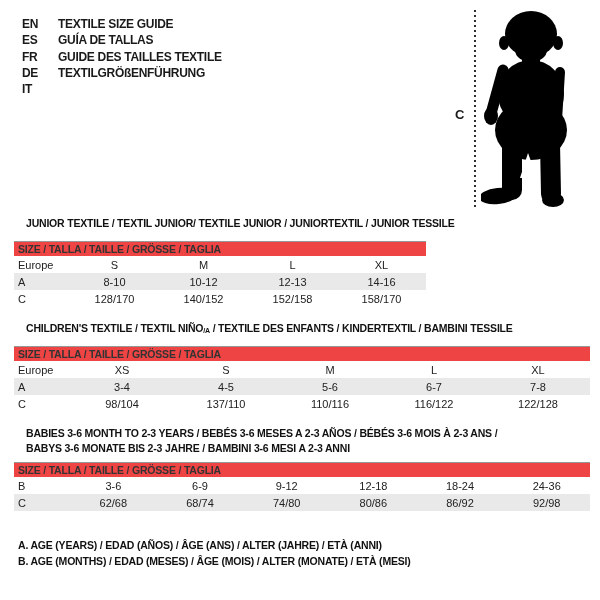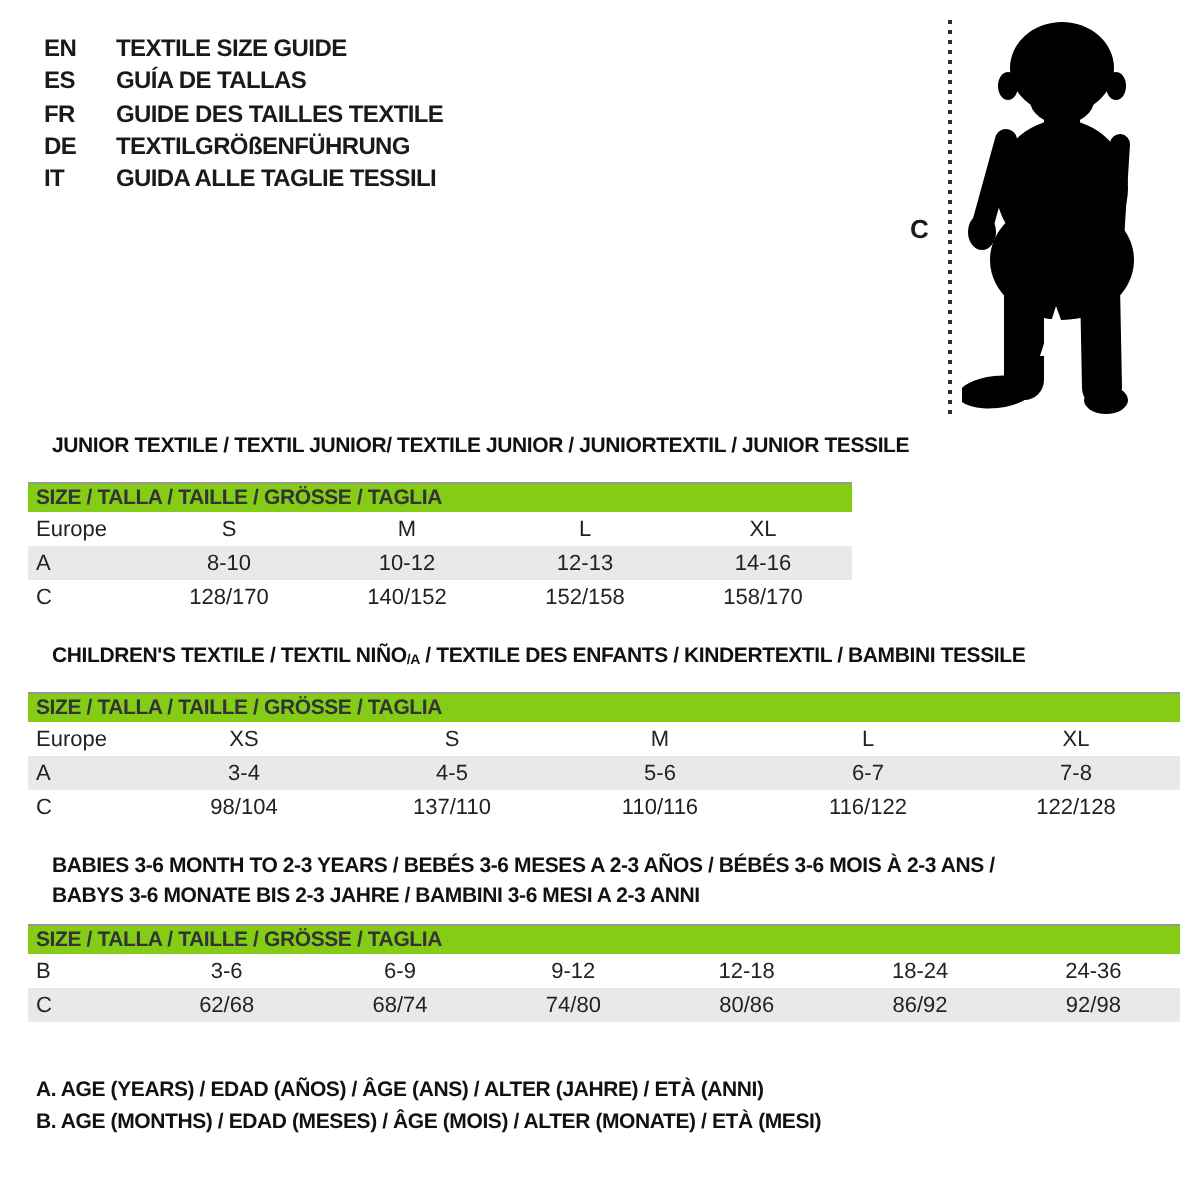--- a/index.html
+++ b/index.html
@@ -28,21 +28,21 @@
   
   .section-title{
     margin:0 0 0 12px;font-weight:bold;font-size:10.5px;letter-spacing:-.2px;
     white-space:nowrap;color:#111;
   }
   .section-title sub{font-size:7px;vertical-align:-1px;}
   .two-line .section-title{white-space:normal;line-height:14.5px;width:500px;}
 
   .size-table{margin-top:12px;width:100%;}
   .table-head{
-    height:15px;line-height:15px;background:#84cc16;border-top:1px solid #979797;
+    height:15px;line-height:15px;background:#ef4444;border-top:1px solid #979797;
     box-sizing:border-box;font-weight:bold;font-size:10.5px;color:#333;
     padding-left:4px;letter-spacing:-.2px;
   }
   .trow{display:flex;align-items:center;height:17px;font-size:11px;color:#222;}
   .trow.alt{background:#e9e9e9;}
   .tlabel{width:56px;padding-left:4px;box-sizing:border-box;}
   .tcell{flex:1 1 0;text-align:center;}
 
   .sec1{left:14px;top:217px;width:412px;}
   .sec2{left:14px;top:322px;width:576px;}
@@ -73,21 +73,20 @@
     <div class="lang-row">
       <span class="lang-code">FR</span>
       <span class="lang-title">GUIDE DES TAILLES TEXTILE</span>
     </div>
     <div class="lang-row">
       <span class="lang-code">DE</span>
       <span class="lang-title">TEXTILGRÖßENFÜHRUNG</span>
     </div>
     <div class="lang-row">
       <span class="lang-code">IT</span>
-      <span class="lang-title">GUIDA ALLE TAGLIE TESSILI</span>
     </div>
   </div>
 
   <div class="abs figure">
     <span class="c-label">C</span>
     <div class="dotted-line"></div>
     <svg class="baby-svg" width="92" height="202" viewBox="0 0 92 202" xmlns="http://www.w3.org/2000/svg">
       <g fill="#000000" stroke="none">
 
         <ellipse cx="23" cy="35" rx="5" ry="7"></ellipse>

